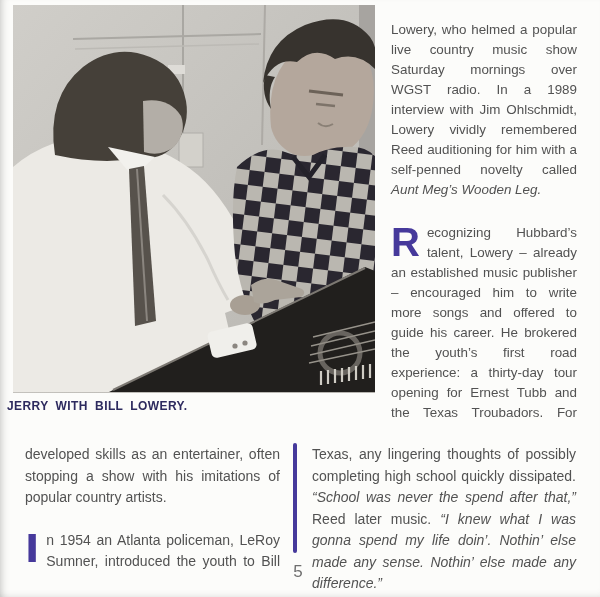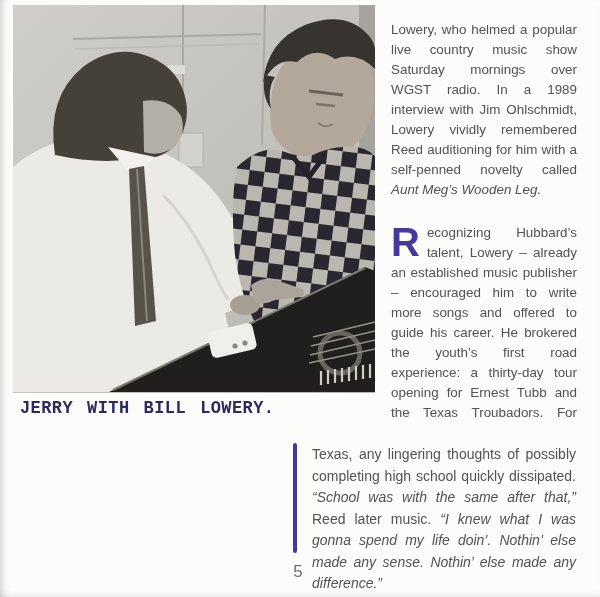--- a/index.html
+++ b/index.html
@@ -8,25 +8,24 @@
     background:#fcfcfa; overflow:hidden;
     font-family:"Liberation Sans", sans-serif; color:#525252;
     box-shadow: inset 8px 0 10px -8px rgba(0,0,0,.28), inset 0 -6px 8px -7px rgba(0,0,0,.15);
   }
 
   
   .photo { position:absolute; left:13px; top:5px; width:362px; height:388px; margin:0; }
   .photo svg { display:block; }
 
   .photo-caption {
-    position:absolute; left:20px; top:399px;
-    font-size:17px; font-weight:700; color:#2d2a5e;
+    position:absolute; left:7px; top:399px;
+    font-size:12px; font-weight:700; color:#2d2a5e;
     letter-spacing:.4px; word-spacing:3.5px;
     transform:scaleY(1.08);
-    font-family:Liberation Mono, monospace;
   }
 
   
   p.body-text { margin:0; text-align:justify; text-justify:inter-word; }
   .col-right { position:absolute; left:391px; top:20px; width:186px; }
   .col-right p.body-text { font-size:13.4px; line-height:20px; }
   .col-right p.body-text + p.body-text { margin-top:23px; }
 
   .col-bottom-left  { position:absolute; left:25px;  top:444px; width:255px; }
   .col-bottom-right { position:absolute; left:312px; top:444px; width:264px; }
@@ -142,19 +141,23 @@
 
   <div class="photo-caption">JERRY WITH BILL LOWERY.</div>
 
   <div class="col-right">
     <p class="body-text"><span>Lowery, who helmed a popular live country music show Saturday mornings over WGST radio. In a 1989 interview with Jim Ohlschmidt, Lowery vividly remembered Reed auditioning for him with a self-penned novelty called </span><i>Aunt Meg’s Wooden Leg.</i></p>
     <p class="body-text justify-last"><span class="dropcap">R</span><span>ecognizing Hubbard’s talent, Lowery – already an established music publisher – encouraged him to write more songs and offered to guide his career. He brokered the youth’s first road experience: a thirty-day tour opening for Ernest Tubb and the Texas Troubadors. For</span></p>
   </div>
 
   <div class="divider"></div>
 
+  <div class="col-bottom-left">
+    <p class="body-text">developed skills as an entertainer, often stopping a show with his imitations of popular country artists.</p>
+    <p class="body-text justify-last"><span class="dropcap dropcap-i">I</span><span>n 1954 an Atlanta policeman, LeRoy Sumner, introduced the youth to Bill</span></p>
+  </div>
 
   <div class="col-bottom-right">
-    <p class="body-text"><span>Texas, any lingering thoughts of possibly completing high school quickly dissipated. </span><i>“School was with the same after that,”</i><span> Reed later music. </span><i>“I knew what I was gonna spend my life doin’. Nothin’ else made any sense. Nothin’ else made any difference.”</i></p>
+    <p class="body-text"><span>Texas, any lingering thoughts of possibly completing high school quickly dissipated. </span><i>“School was never the spend after that,”</i><span> Reed later music. </span><i>“I knew what I was gonna spend my life doin’. Nothin’ else made any sense. Nothin’ else made any difference.”</i></p>
   </div>
 
   <div class="page-number">5</div>
 </div>
 
 </body></html>

